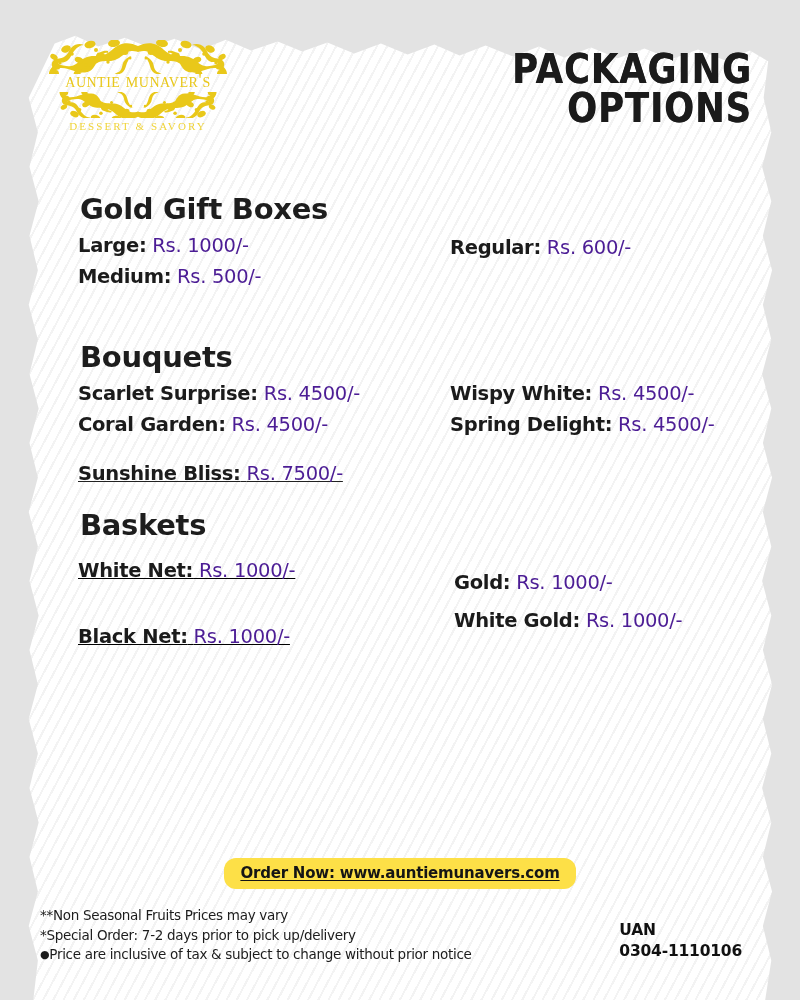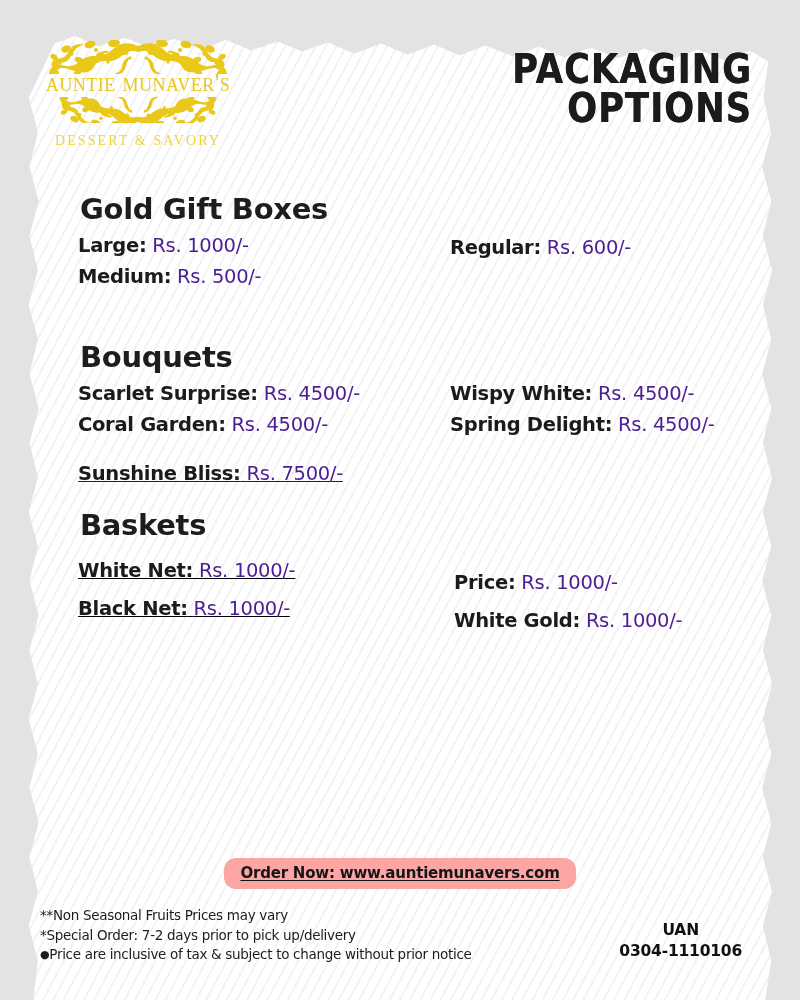--- a/index.html
+++ b/index.html
@@ -67,35 +67,35 @@
   }
   .orn {
     display: block;
     width: 200px;
     height: 34px;
     margin: 0 auto;
   }
   .orn.bottom { height: 30px; }
   #logo-name {
     font-family: "Liberation Serif", serif;
-    font-size: 25px;
+    font-size: 20px;
     line-height: 1;
     color: #e9c81a;
     letter-spacing: 0.5px;
     font-variant: small-caps;
     text-transform: lowercase;
     white-space: nowrap;
     margin: -4px 0 -2px 0;
   }
   #logo-tag {
     font-family: "Liberation Serif", serif;
-    font-size: 14px;
+    font-size: 11px;
     letter-spacing: 2.1px;
     color: #f0d43a;
-    margin-top: 10px;
+    margin-top: 2px;
     white-space: nowrap;
   }
 
   #title {
     position: absolute;
     right: 30px;
     top: 36px;
     width: 430px;
     text-align: right;
     font-family: "DejaVu Sans", sans-serif;
@@ -162,21 +162,21 @@
   
   #order-bar {
     position: absolute;
     left: 0;
     top: 844px;
     width: 764px;
     text-align: center;
   }
   #order-pill {
     display: inline-block;
-    background: #fca5a5;
+    background: #fde047;
     border-radius: 12px;
     padding: 6px 16px 7px 16px;
   }
   #order-text {
     font-family: "DejaVu Sans", sans-serif;
     font-weight: bold;
     font-size: 15px;
     color: #151515;
     text-decoration: underline;
     text-underline-offset: 2px;
@@ -201,21 +201,21 @@
     line-height: 1.45;
     letter-spacing: -0.3px;
   }
   #notes div { white-space: nowrap; }
   #notes .bullet { font-size: 11px; vertical-align: 1px; }
 
   #uan {
     position: absolute;
     right: 40px;
     top: 14px;
-    text-align: center;
+    text-align: left;
     font-family: "DejaVu Sans", sans-serif;
     font-weight: bold;
     font-size: 15.5px;
     color: #101010;
     line-height: 1.35;
     letter-spacing: -0.2px;
   }
 </style>
 </head>
 <body>
@@ -357,28 +357,28 @@
       </div>
 
       <div class="section" style="height:140px;">
         <div class="sec-title">Baskets</div>
         <div class="cols">
           <div class="col left" style="top:6px;text-decoration:underline;">
             <div class="item" style="line-height:1.95;">
               <span class="label">White Net:</span>
               <span class="price">Rs. 1000/-</span>
             </div>
-            <div class="item" style="line-height:1.95;">
+            <div class="item" style="line-height:1.95;margin-top:28px;">
               <span class="label">Black Net:</span>
               <span class="price">Rs. 1000/-</span>
             </div>
           </div>
           <div class="col right" style="top:18px; left:436px;">
             <div class="item" style="line-height:1.95;">
-              <span class="label">Price:</span>
+              <span class="label">Gold:</span>
               <span class="price">Rs. 1000/-</span>
             </div>
             <div class="item" style="line-height:1.95;">
               <span class="label">White Gold:</span>
               <span class="price">Rs. 1000/-</span>
             </div>
           </div>
         </div>
       </div>
 

